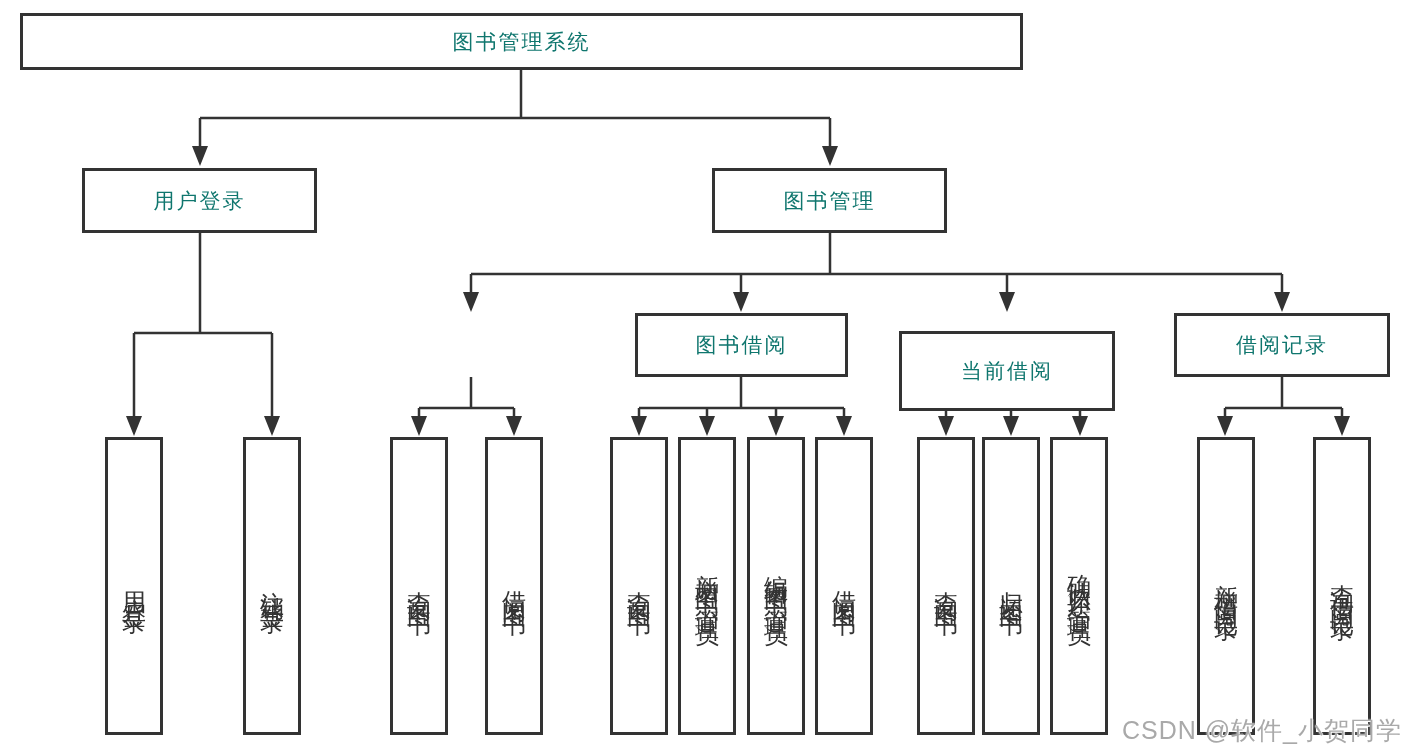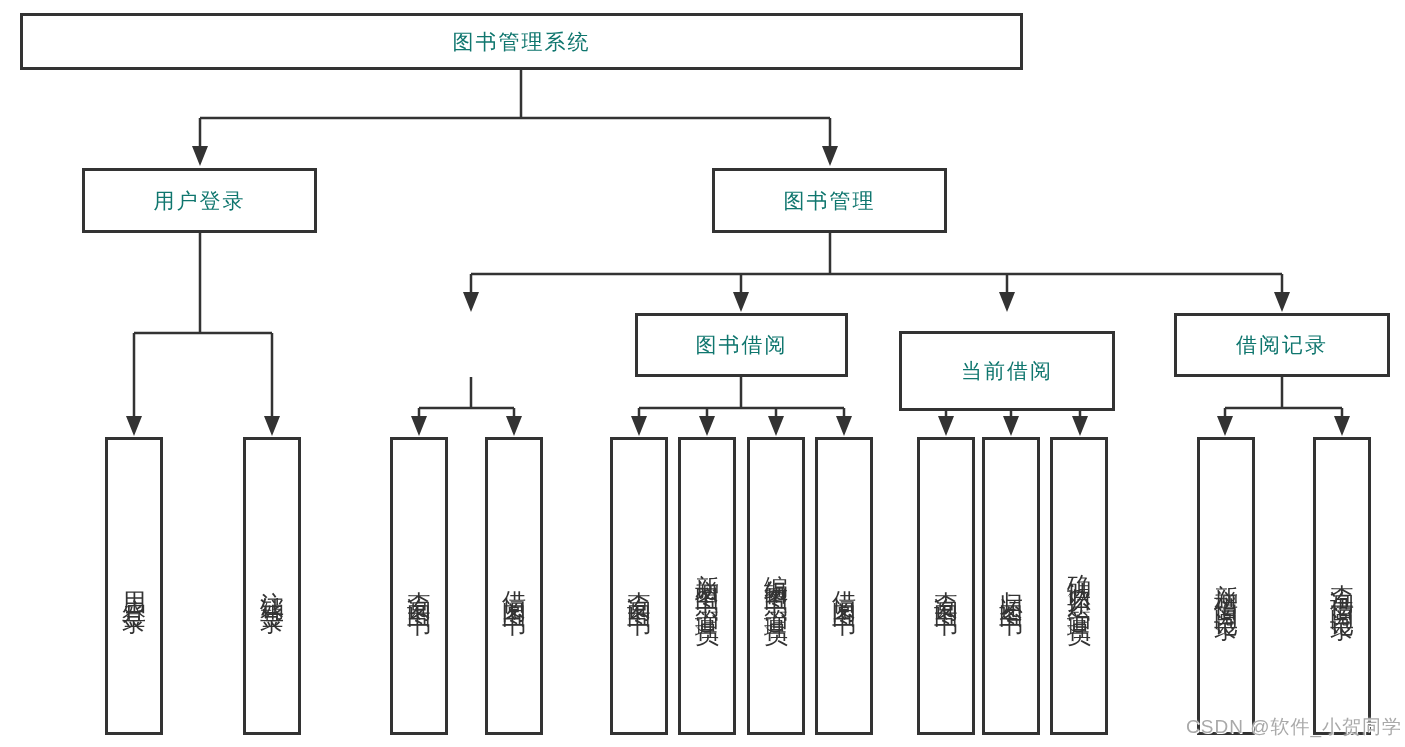--- a/index.html
+++ b/index.html
@@ -53,21 +53,21 @@
     font-size: 24px;
     letter-spacing: 7px;
     line-height: 1;
     color: #333333;
     white-space: nowrap;
   }
   .watermark {
     position: absolute;
     top: 714px;
     right: 3px;
-    font-size: 19px;
+    font-size: 25px;
     color: #a9a9a9;
     letter-spacing: 1px;
     text-shadow: 0 0 2px #ffffff, 1px 1px 0 #ffffff;
     z-index: 2;
     white-space: nowrap;
   }
 </style>
 </head>
 <body>
 

